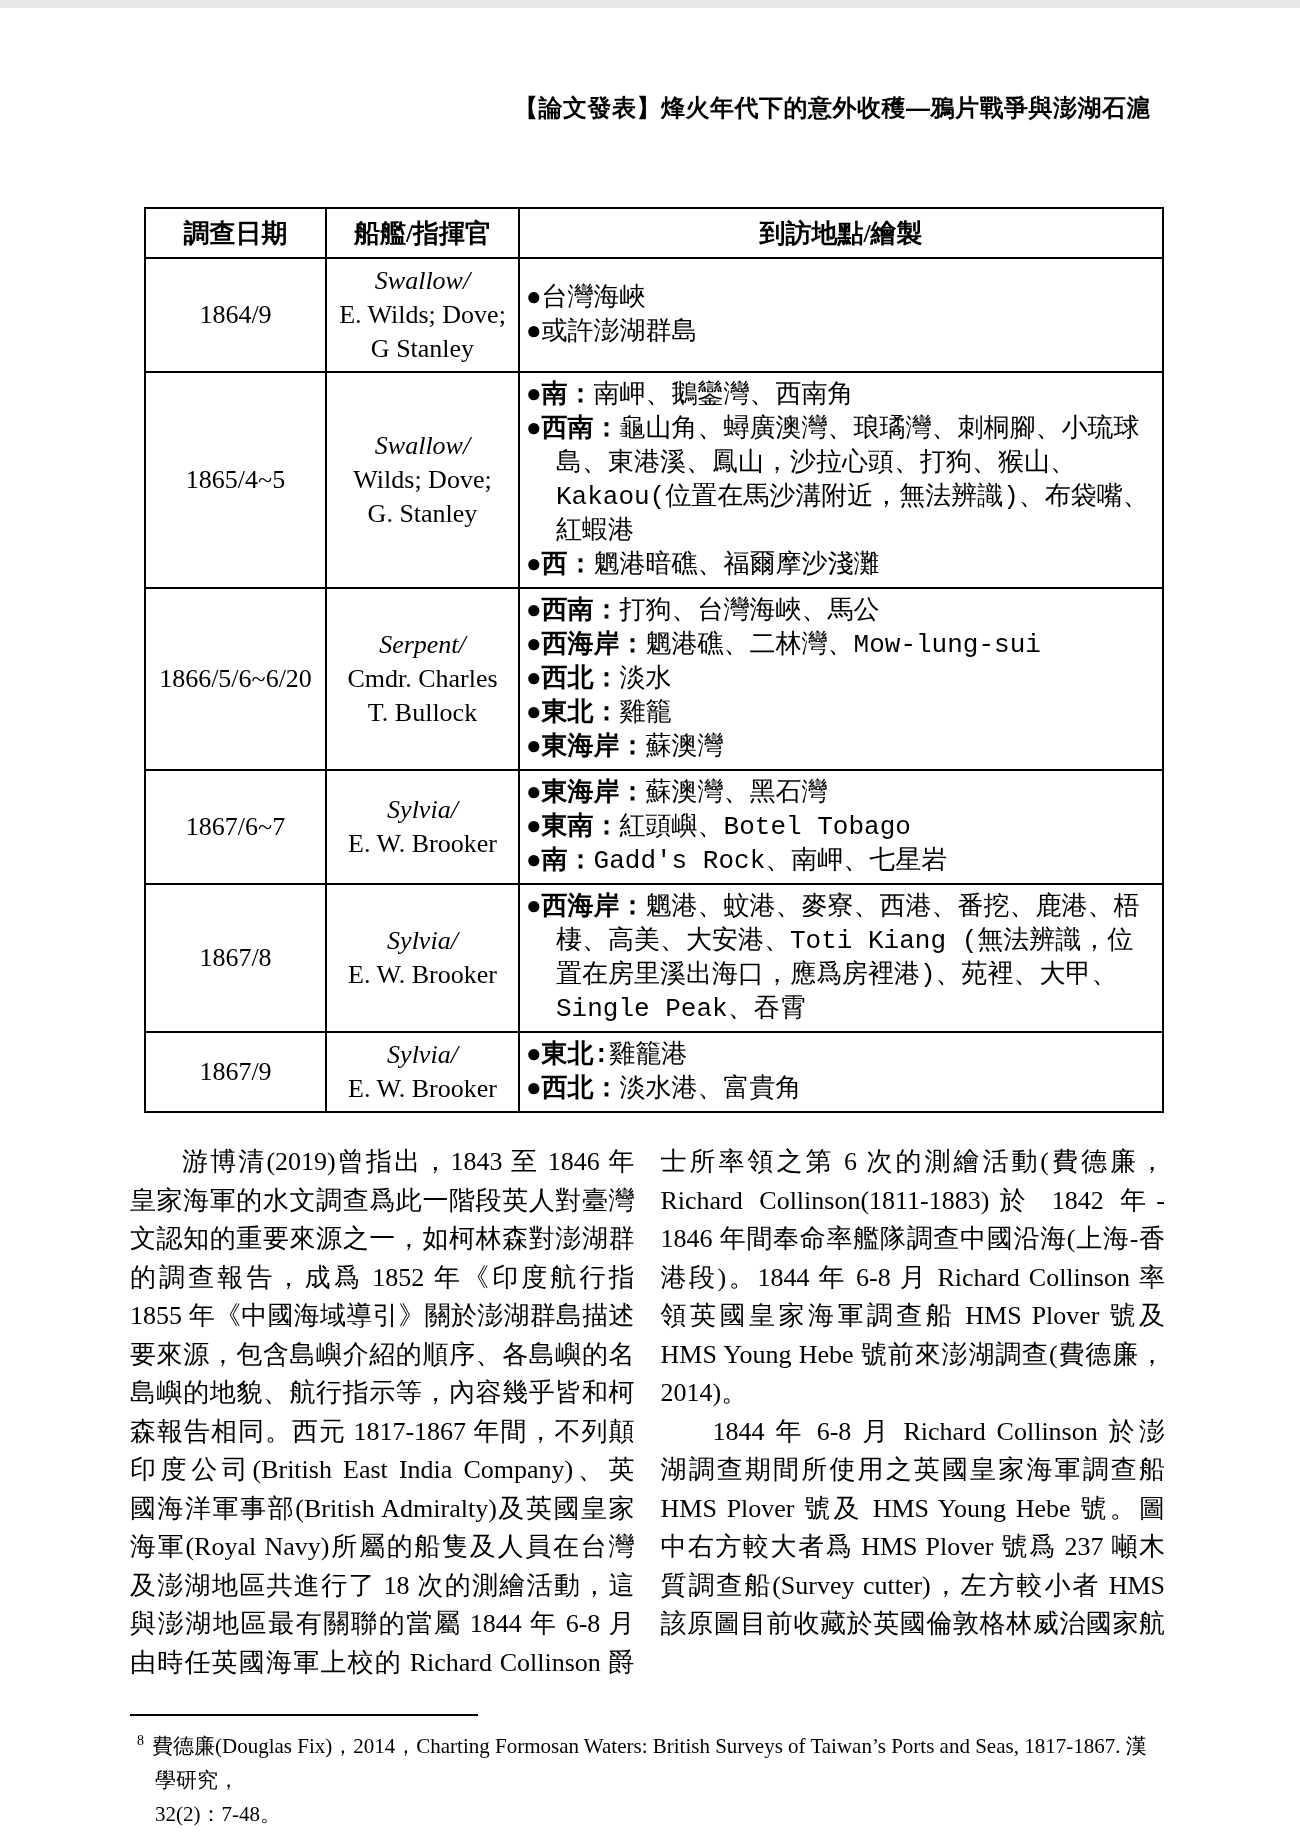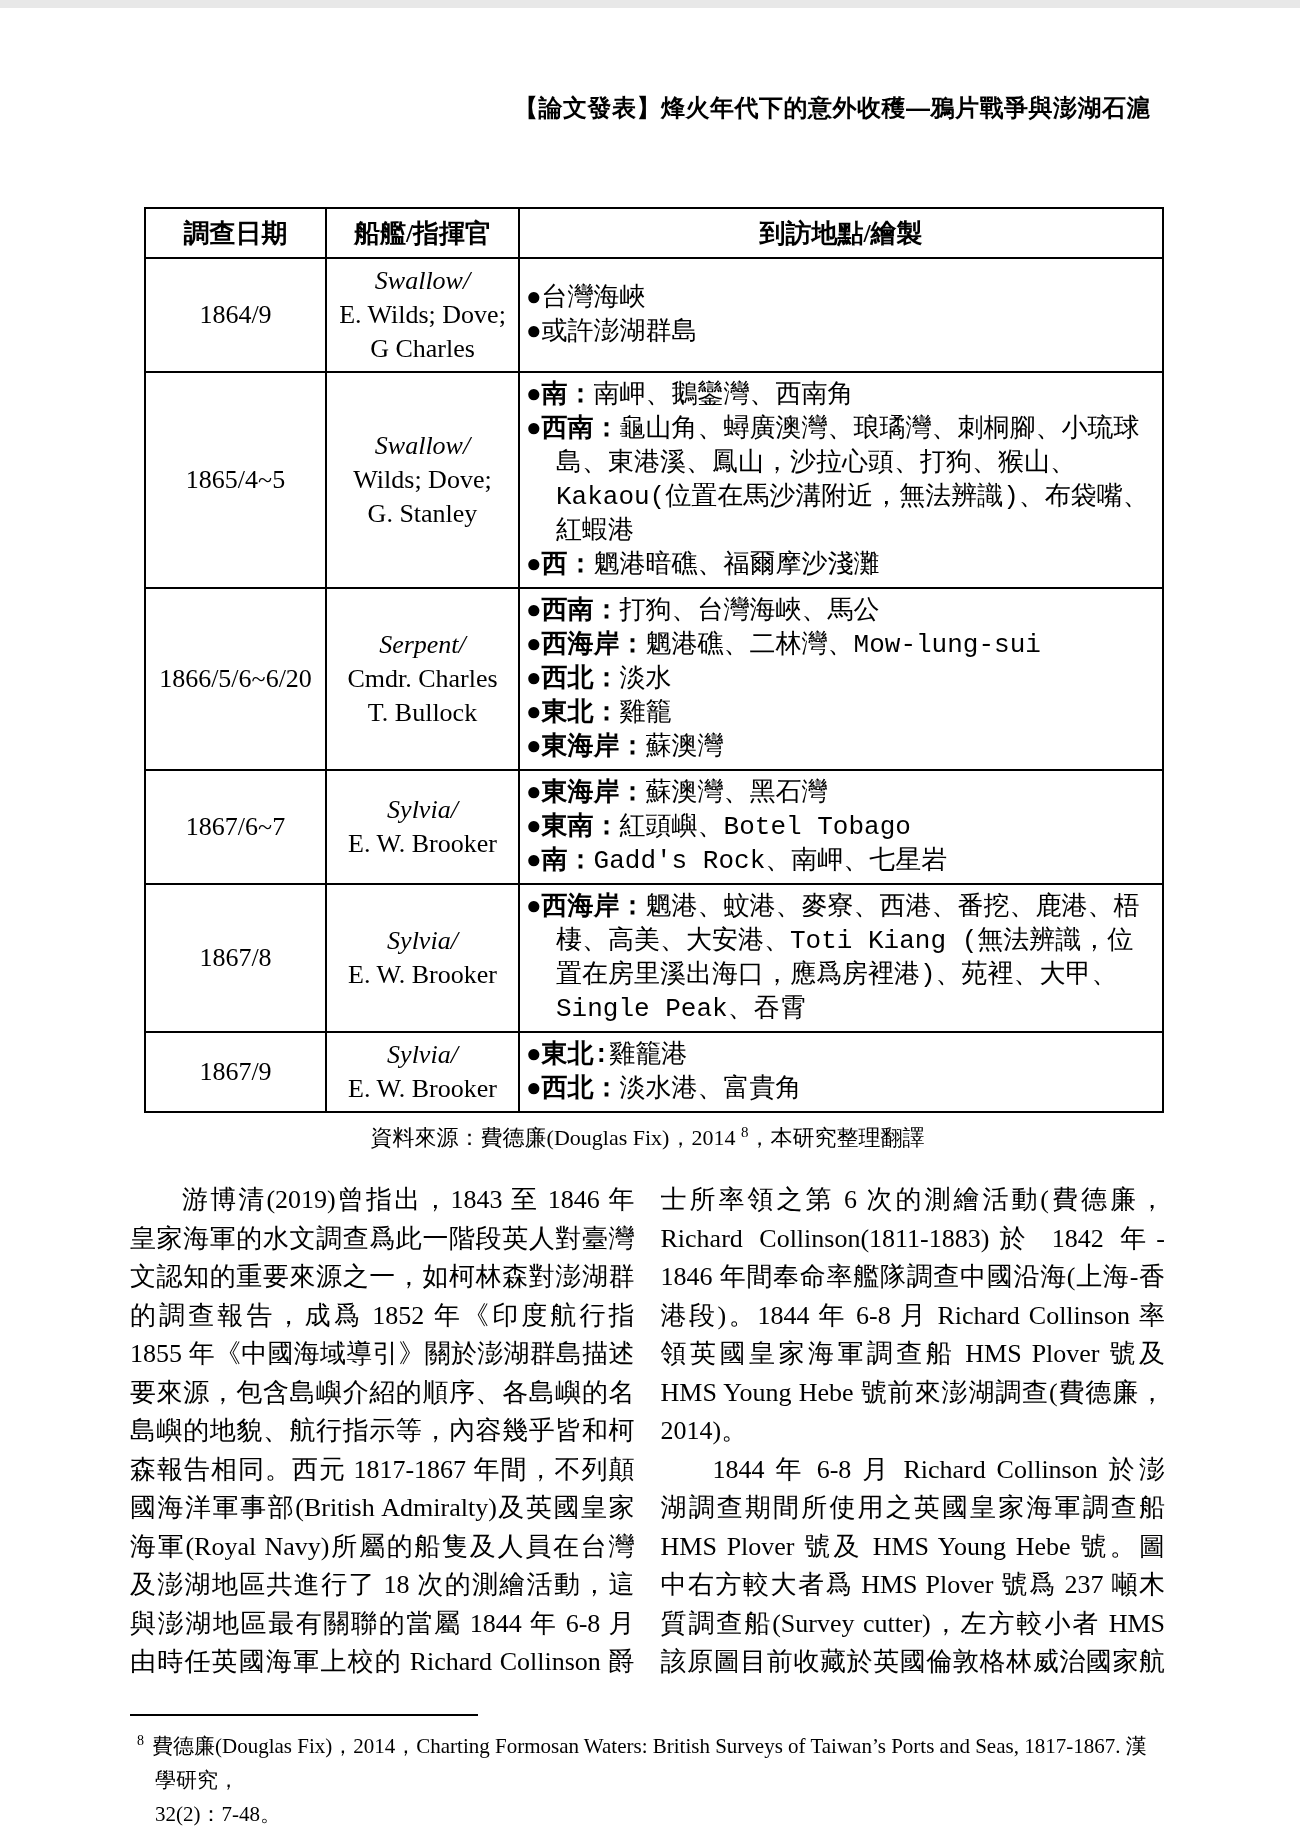--- a/index.html
+++ b/index.html
@@ -58,21 +58,21 @@
         <th>船艦/指揮官</th>
         <th>到訪地點/繪製</th>
       </tr>
     </thead>
     <tbody>
         <tr>
           <td class="date-cell">1864/9</td>
           <td class="ship-cell">
             <div class="ship-name">Swallow/</div>
             <div>E. Wilds; Dove;</div>
-            <div>G Charles</div>
+            <div>G Stanley</div>
           </td>
           <td class="places-cell">
             <div class="place-item"><span class="">●</span>台灣海峽</div>
             <div class="place-item"><span class="">●</span>或許澎湖群島</div>
           </td>
         </tr>
         <tr>
           <td class="date-cell">1865/4~5</td>
           <td class="ship-cell">
             <div class="ship-name">Swallow/</div>
@@ -129,32 +129,32 @@
             <div>E. W. Brooker</div>
           </td>
           <td class="places-cell">
             <div class="place-item"><span class="place-bold">●東北:</span>雞籠港</div>
             <div class="place-item"><span class="place-bold">●西北：</span>淡水港、富貴角</div>
           </td>
         </tr>
       </tbody>
   </table>
 
-  <div class="table-source"><span>資料來源：費德廉(Douglas Fix)，2014 </span><sup>8</sup><span>，本研究整理翻譯</span></div>
 
   <div class="body-cols">
     <div class="body-col">
         <div class="bline ind">游博清(2019)曾指出，1843 至 1846 年間，</div>
         <div class="bline">皇家海軍的水文調查爲此一階段英人對臺灣水</div>
         <div class="bline">文認知的重要來源之一，如柯林森對澎湖群島</div>
         <div class="bline">的調查報告，成爲 1852 年《印度航行指南》、</div>
         <div class="bline">1855 年《中國海域導引》關於澎湖群島描述主</div>
         <div class="bline">要來源，包含島嶼介紹的順序、各島嶼的名稱、</div>
         <div class="bline">島嶼的地貌、航行指示等，內容幾乎皆和柯林</div>
         <div class="bline">森報告相同。西元 1817-1867 年間，不列顛東</div>
+        <div class="bline">印度公司(British East India Company)、英</div>
         <div class="bline">國海洋軍事部(British Admiralty)及英國皇家</div>
         <div class="bline">海軍(Royal Navy)所屬的船隻及人員在台灣</div>
         <div class="bline">及澎湖地區共進行了 18 次的測繪活動，這其中</div>
         <div class="bline">與澎湖地區最有關聯的當屬 1844 年 6-8 月間，</div>
         <div class="bline">由時任英國海軍上校的 Richard Collinson 爵</div>
       </div>
     <div class="body-col">
         <div class="bline">士所率領之第 6 次的測繪活動(費德廉，2014)。</div>
         <div class="bline">Richard Collinson(1811-1883)於 1842 年-</div>
         <div class="bline">1846 年間奉命率艦隊調查中國沿海(上海-香</div>

